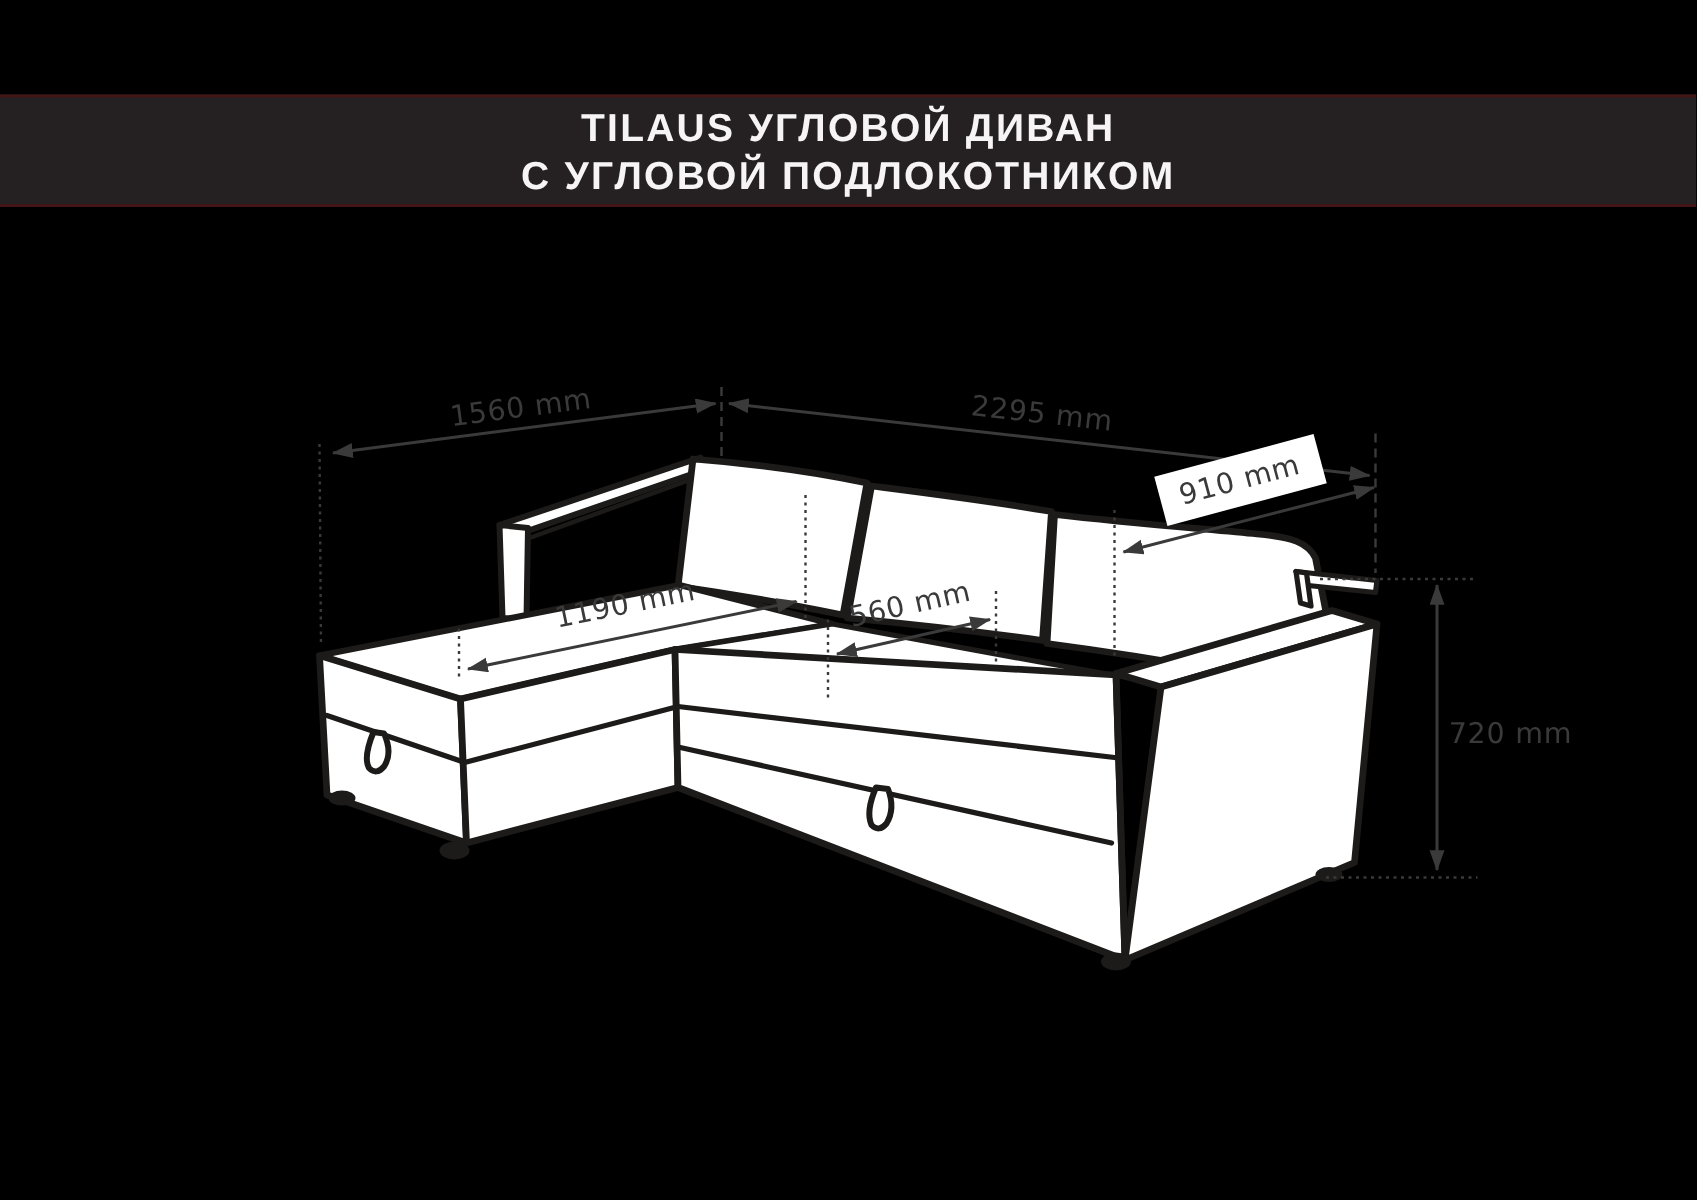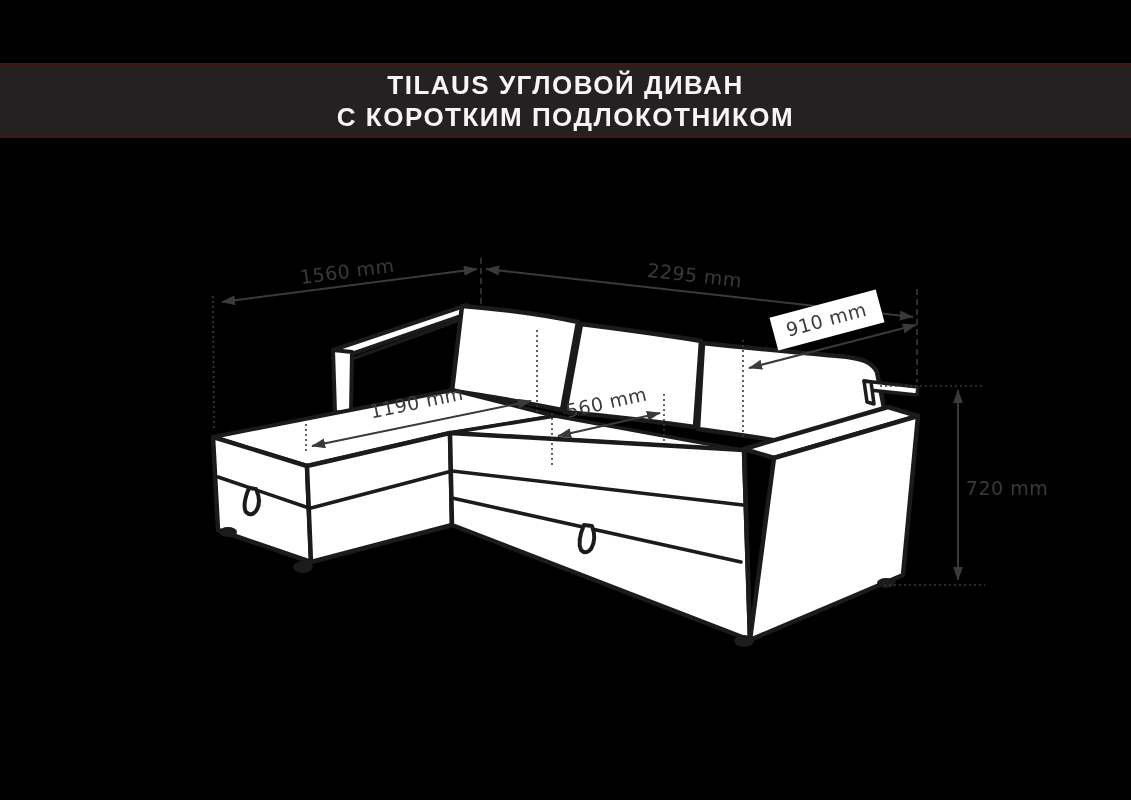--- a/index.html
+++ b/index.html
@@ -47,21 +47,21 @@
   .ext-dotted{stroke:#3a3a3a;stroke-width:1.6;fill:none;stroke-dasharray:2 3;}
   .ext-dashed{stroke:#3a3a3a;stroke-width:1.6;fill:none;stroke-dasharray:6 4;}
 </style>
 </head>
 <body>
 
 <div class="stage">
 
   <div class="title-band">
     <div class="title-line">TILAUS УГЛОВОЙ ДИВАН</div>
-    <div class="title-line">С КОРОТКИМ ПОДЛОКОТНИКОМ</div>
+    <div class="title-line">С УГЛОВОЙ ПОДЛОКОТНИКОМ</div>
   </div>
 
   <svg class="diagram" width="1131" height="800" viewBox="0 0 1131 800">
 
     <defs>
       <marker id="ah" markerWidth="8" markerHeight="6" refX="6.6" refY="2.5" orient="auto" markerUnits="strokeWidth">
         <path d="M0,0 L7,2.5 L0,5 Z" fill="#3a3a3a"></path>
       </marker>
       <marker id="ahs" markerWidth="8" markerHeight="6" refX="6.6" refY="2.5" orient="auto-start-reverse" markerUnits="strokeWidth">
         <path d="M0,0 L7,2.5 L0,5 Z" fill="#3a3a3a"></path>

